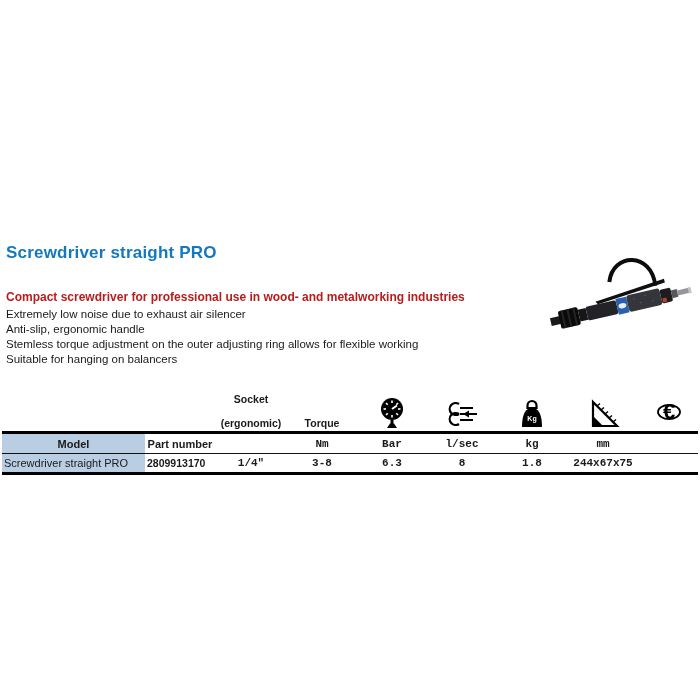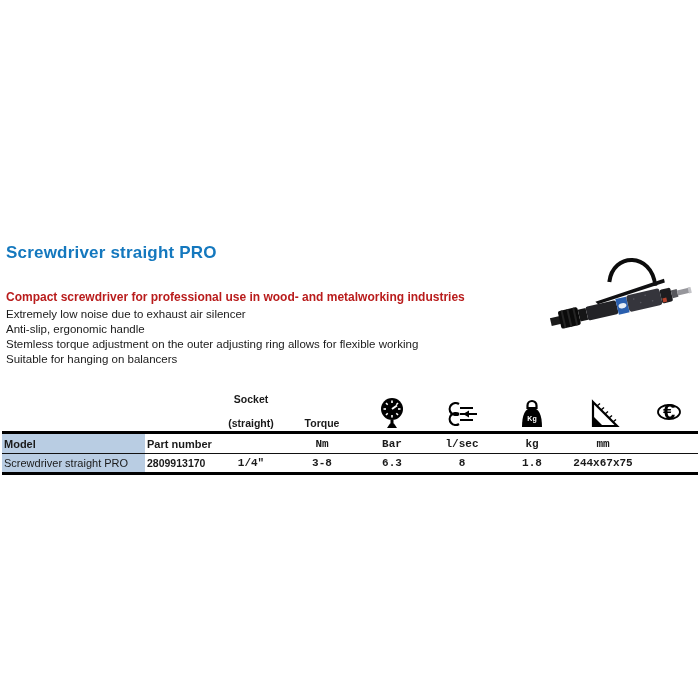--- a/index.html
+++ b/index.html
@@ -25,21 +25,21 @@
   table.spec-table {
     position: absolute; left: 2px; top: 381px; width: 696px;
     border-collapse: collapse; table-layout: fixed;
     font-size: 11px;
   }
   .spec-table td { padding: 0 2px; overflow: hidden; white-space: nowrap; }
 
   .icons-row td { height: 34px; vertical-align: bottom; text-align: center; border-bottom: 3px solid #000; padding-bottom: 2px; }
   .icons-row .col-label { font-size: 10.5px; font-weight: 700; line-height: 11px; margin-top: 13px; }
 
-  .header-row td { height: 21px; font-weight: 700; border-bottom: 1.5px solid #111; vertical-align: middle; }
+  .header-row td { height: 21px; font-weight: 700; border-bottom: 1.5px solid #111; vertical-align: middle; text-align: center; }
   .data-row td { height: 20px; border-bottom: 3px solid #000; vertical-align: middle; }
 
   .cell-left { text-align: left; padding-left: 5px; }
   .cell-center { text-align: center; font-family: Liberation Mono, monospace; }
   .hl-blue { background: #b9cde3; }
   .data-row .num { font-weight: 700; }
   .data-row .part-num { font-weight: 700; font-size: 10.5px; }
 
   svg { display: block; }
   .icon-svg { margin: 0 auto; }
@@ -110,21 +110,21 @@
         <col style="width:72px">
         <col style="width:59px">
     </colgroup>
 
     <tbody>
         <tr class="icons-row">
       <td></td>
       <td></td>
       <td>
         <div class="col-label">Socket</div>
-        <div class="col-label">(straight)</div>
+        <div class="col-label">(ergonomic)</div>
       </td>
       <td>
         <div class="col-label">Torque</div>
       </td>
       <td>
         <svg class="icon-svg" width="30" height="32" viewBox="0 0 30 32">
           <circle cx="15" cy="12" r="11" fill="#000"></circle>
           <g stroke="#fff" stroke-width="1.6">
             <line x1="15" y1="3.5" x2="15" y2="6"></line>
             <line x1="15" y1="18" x2="15" y2="20.5"></line>

